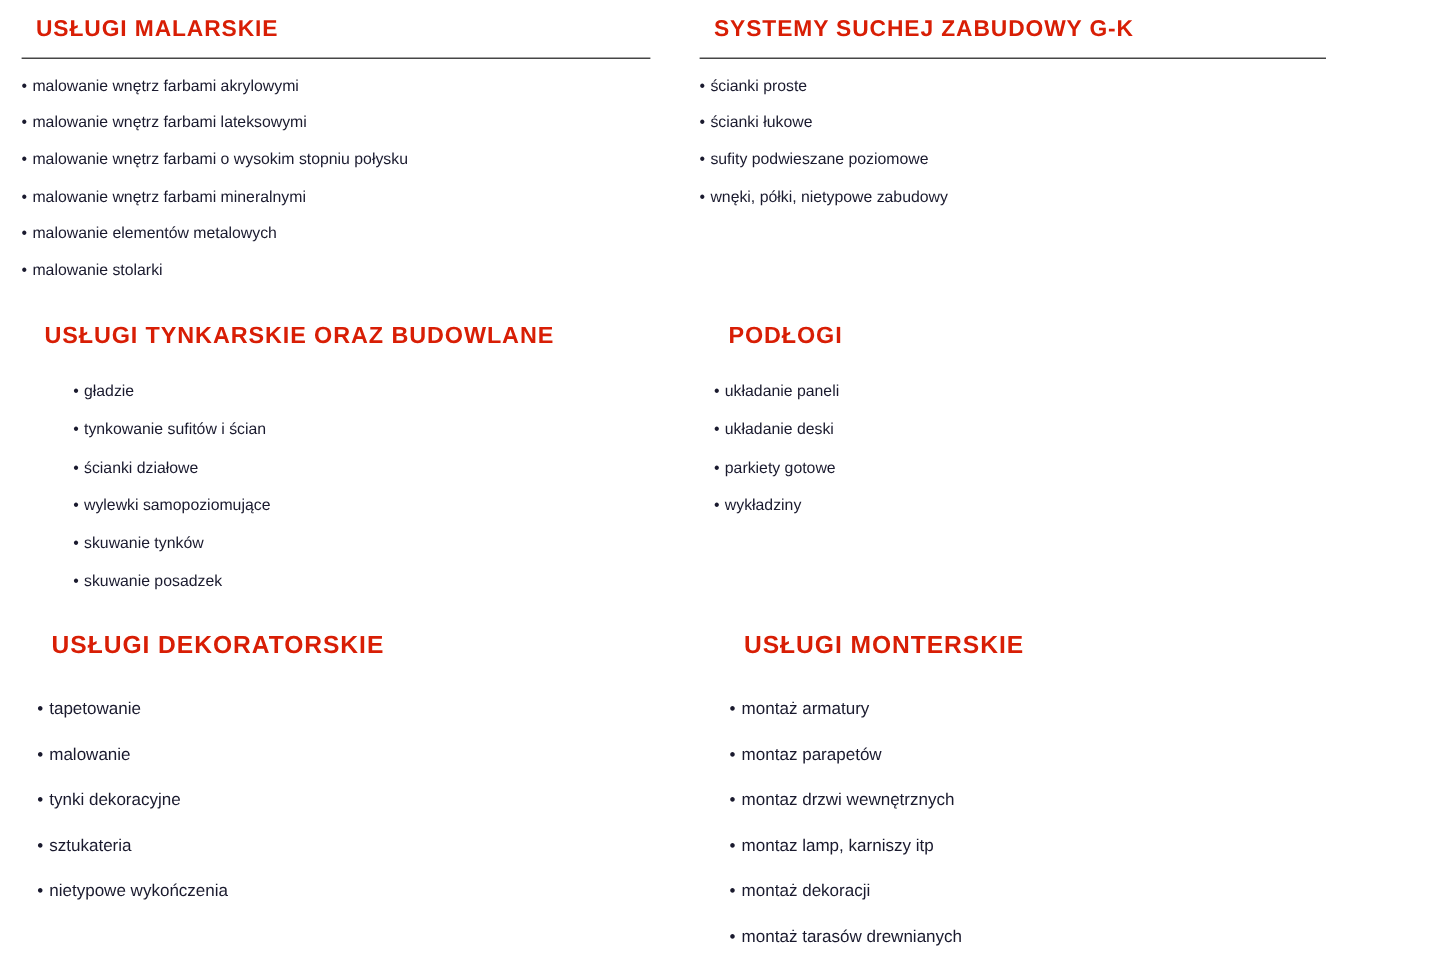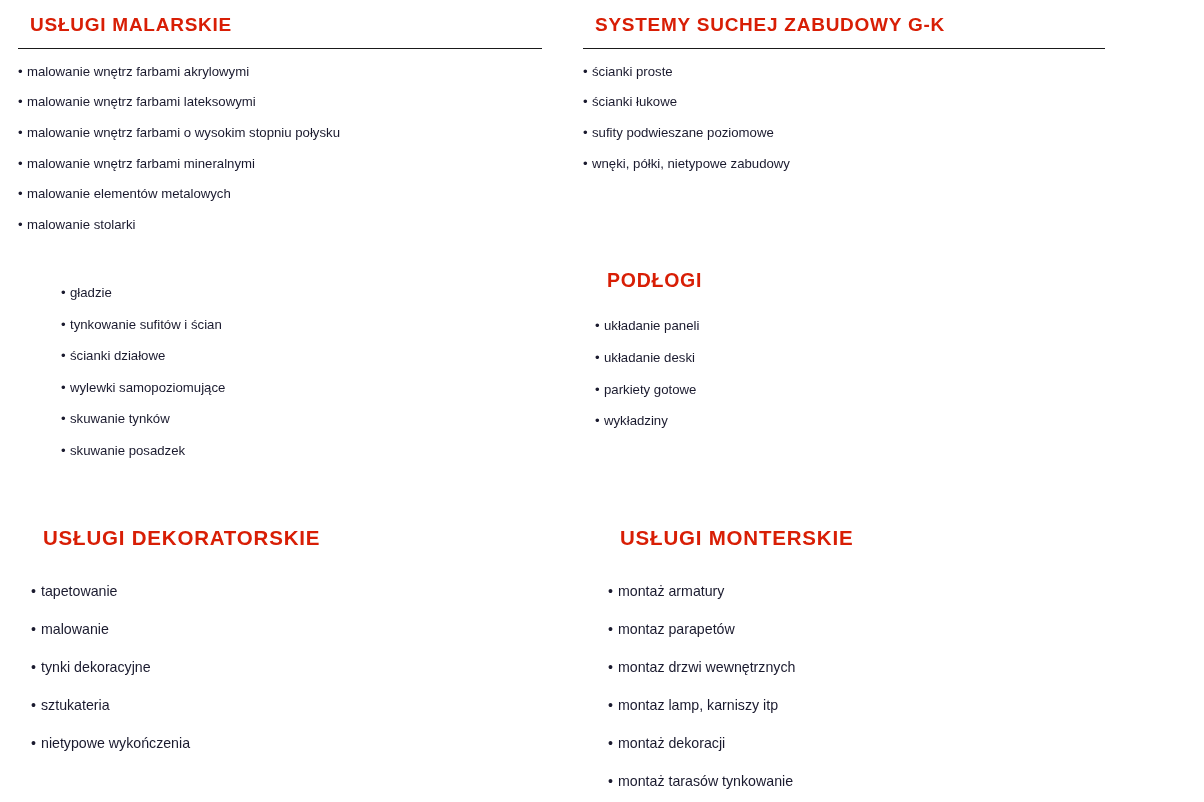--- a/index.html
+++ b/index.html
@@ -122,20 +122,21 @@
     <hr class="rule">
     <ul class="items">
       <li><span class="bullet">•</span><span>ścianki proste</span></li>
       <li><span class="bullet">•</span><span>ścianki łukowe</span></li>
       <li><span class="bullet">•</span><span>sufity podwieszane poziomowe</span></li>
       <li><span class="bullet">•</span><span>wnęki, półki, nietypowe zabudowy</span></li>
     </ul>
   </section>
 
   <section class="section row2" id="sec-tynkarskie">
+    <h2 class="sec-title">USŁUGI TYNKARSKIE ORAZ BUDOWLANE</h2>
     <ul class="items">
       <li><span class="bullet">•</span><span>gładzie</span></li>
       <li><span class="bullet">•</span><span>tynkowanie sufitów i ścian</span></li>
       <li><span class="bullet">•</span><span>ścianki działowe</span></li>
       <li><span class="bullet">•</span><span>wylewki samopoziomujące</span></li>
       <li><span class="bullet">•</span><span>skuwanie tynków</span></li>
       <li><span class="bullet">•</span><span>skuwanie posadzek</span></li>
     </ul>
   </section>
 
@@ -161,17 +162,17 @@
   </section>
 
   <section class="section row3" id="sec-monterskie">
     <h2 class="sec-title">USŁUGI MONTERSKIE</h2>
     <ul class="items">
       <li><span class="bullet">•</span><span>montaż armatury</span></li>
       <li><span class="bullet">•</span><span>montaz parapetów</span></li>
       <li><span class="bullet">•</span><span>montaz drzwi wewnętrznych</span></li>
       <li><span class="bullet">•</span><span>montaz lamp, karniszy itp</span></li>
       <li><span class="bullet">•</span><span>montaż dekoracji</span></li>
-      <li><span class="bullet">•</span><span>montaż tarasów tynkowanie</span></li>
+      <li><span class="bullet">•</span><span>montaż tarasów drewnianych</span></li>
     </ul>
   </section>
 
 </div>
 
 </body></html>

